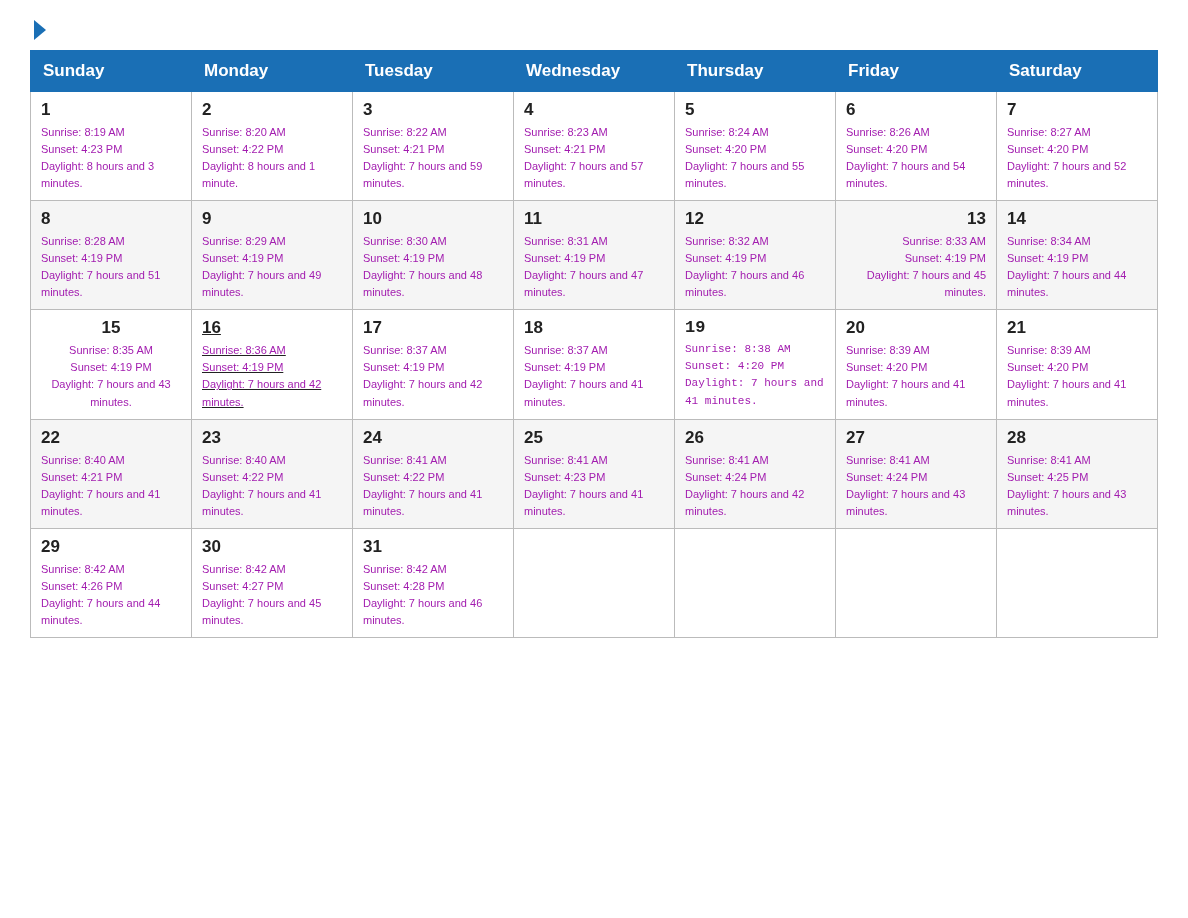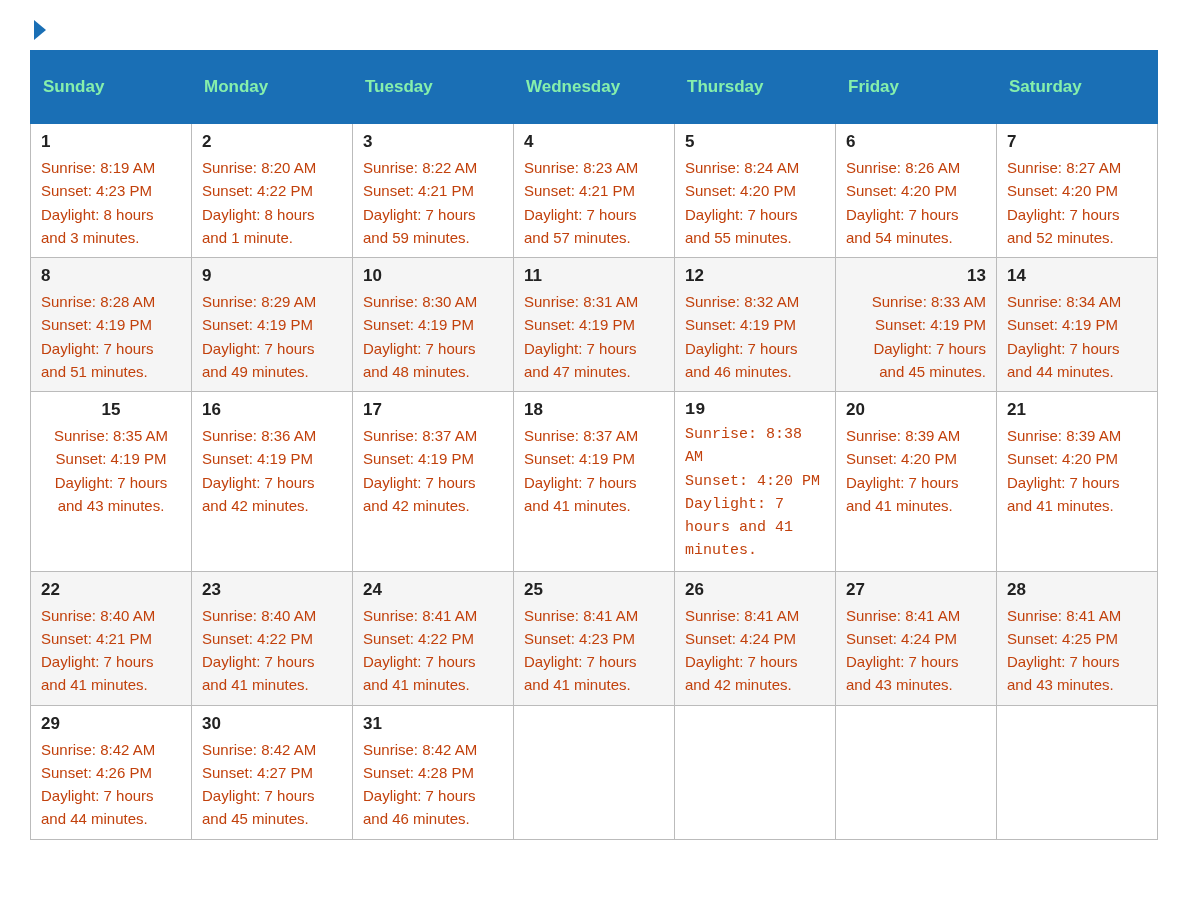--- a/index.html
+++ b/index.html
@@ -57,24 +57,24 @@
       color: #555;
       margin-top: 4px;
     }
     .calendar-table {
       width: 100%;
       border-collapse: collapse;
       border: 1px solid #aaa;
     }
     .calendar-table th {
       background-color: #1a6fb5;
-      color: #86efac;
+      color: #ffffff;
       font-size: 17px;
       font-weight: bold;
-      padding: 26px 12px;
+      padding: 10px 12px;
       text-align: left;
       border: 1px solid #1a6fb5;
     }
     .calendar-table td {
       vertical-align: top;
       padding: 8px 10px;
       border: 1px solid #bbb;
       font-size: 13px;
       color: #222;
       width: 14.28%;
@@ -86,23 +86,23 @@
     .calendar-table tr:nth-child(odd) td {
       background-color: #fff;
     }
     .day-num {
       font-size: 17px;
       font-weight: bold;
       display: block;
       margin-bottom: 4px;
     }
     .day-info {
-      font-size: 15px;
+      font-size: 11px;
       line-height: 1.55;
-      color: #c2410c;
+      color: #a21caf;
     }
     .empty-cell {
       background-color: #fff !important;
     }
   </style>
 </head>
 <body>
 
 <div class="header-area">
   <div class="logo">
@@ -189,21 +189,21 @@
         <td style="background-color: rgb(245, 245, 245);">
           <span class="day-num">14</span>
           <div class="day-info">Sunrise: 8:34 AM<br>Sunset: 4:19 PM<br>Daylight: 7 hours and 44 minutes.</div>
         </td>
       </tr>
       <tr>
         <td style="background-color: rgb(255, 255, 255); text-align: center;">
           <span class="day-num">15</span>
           <div class="day-info">Sunrise: 8:35 AM<br>Sunset: 4:19 PM<br>Daylight: 7 hours and 43 minutes.</div>
         </td>
-        <td style="background-color: rgb(255, 255, 255);">
+        <td style="background-color: rgb(255, 255, 255); text-decoration: underline;">
           <span class="day-num">16</span>
           <div class="day-info">Sunrise: 8:36 AM<br>Sunset: 4:19 PM<br>Daylight: 7 hours and 42 minutes.</div>
         </td>
         <td style="background-color: rgb(255, 255, 255);">
           <span class="day-num">17</span>
           <div class="day-info">Sunrise: 8:37 AM<br>Sunset: 4:19 PM<br>Daylight: 7 hours and 42 minutes.</div>
         </td>
         <td style="background-color: rgb(255, 255, 255);">
           <span class="day-num">18</span>
           <div class="day-info">Sunrise: 8:37 AM<br>Sunset: 4:19 PM<br>Daylight: 7 hours and 41 minutes.</div>

